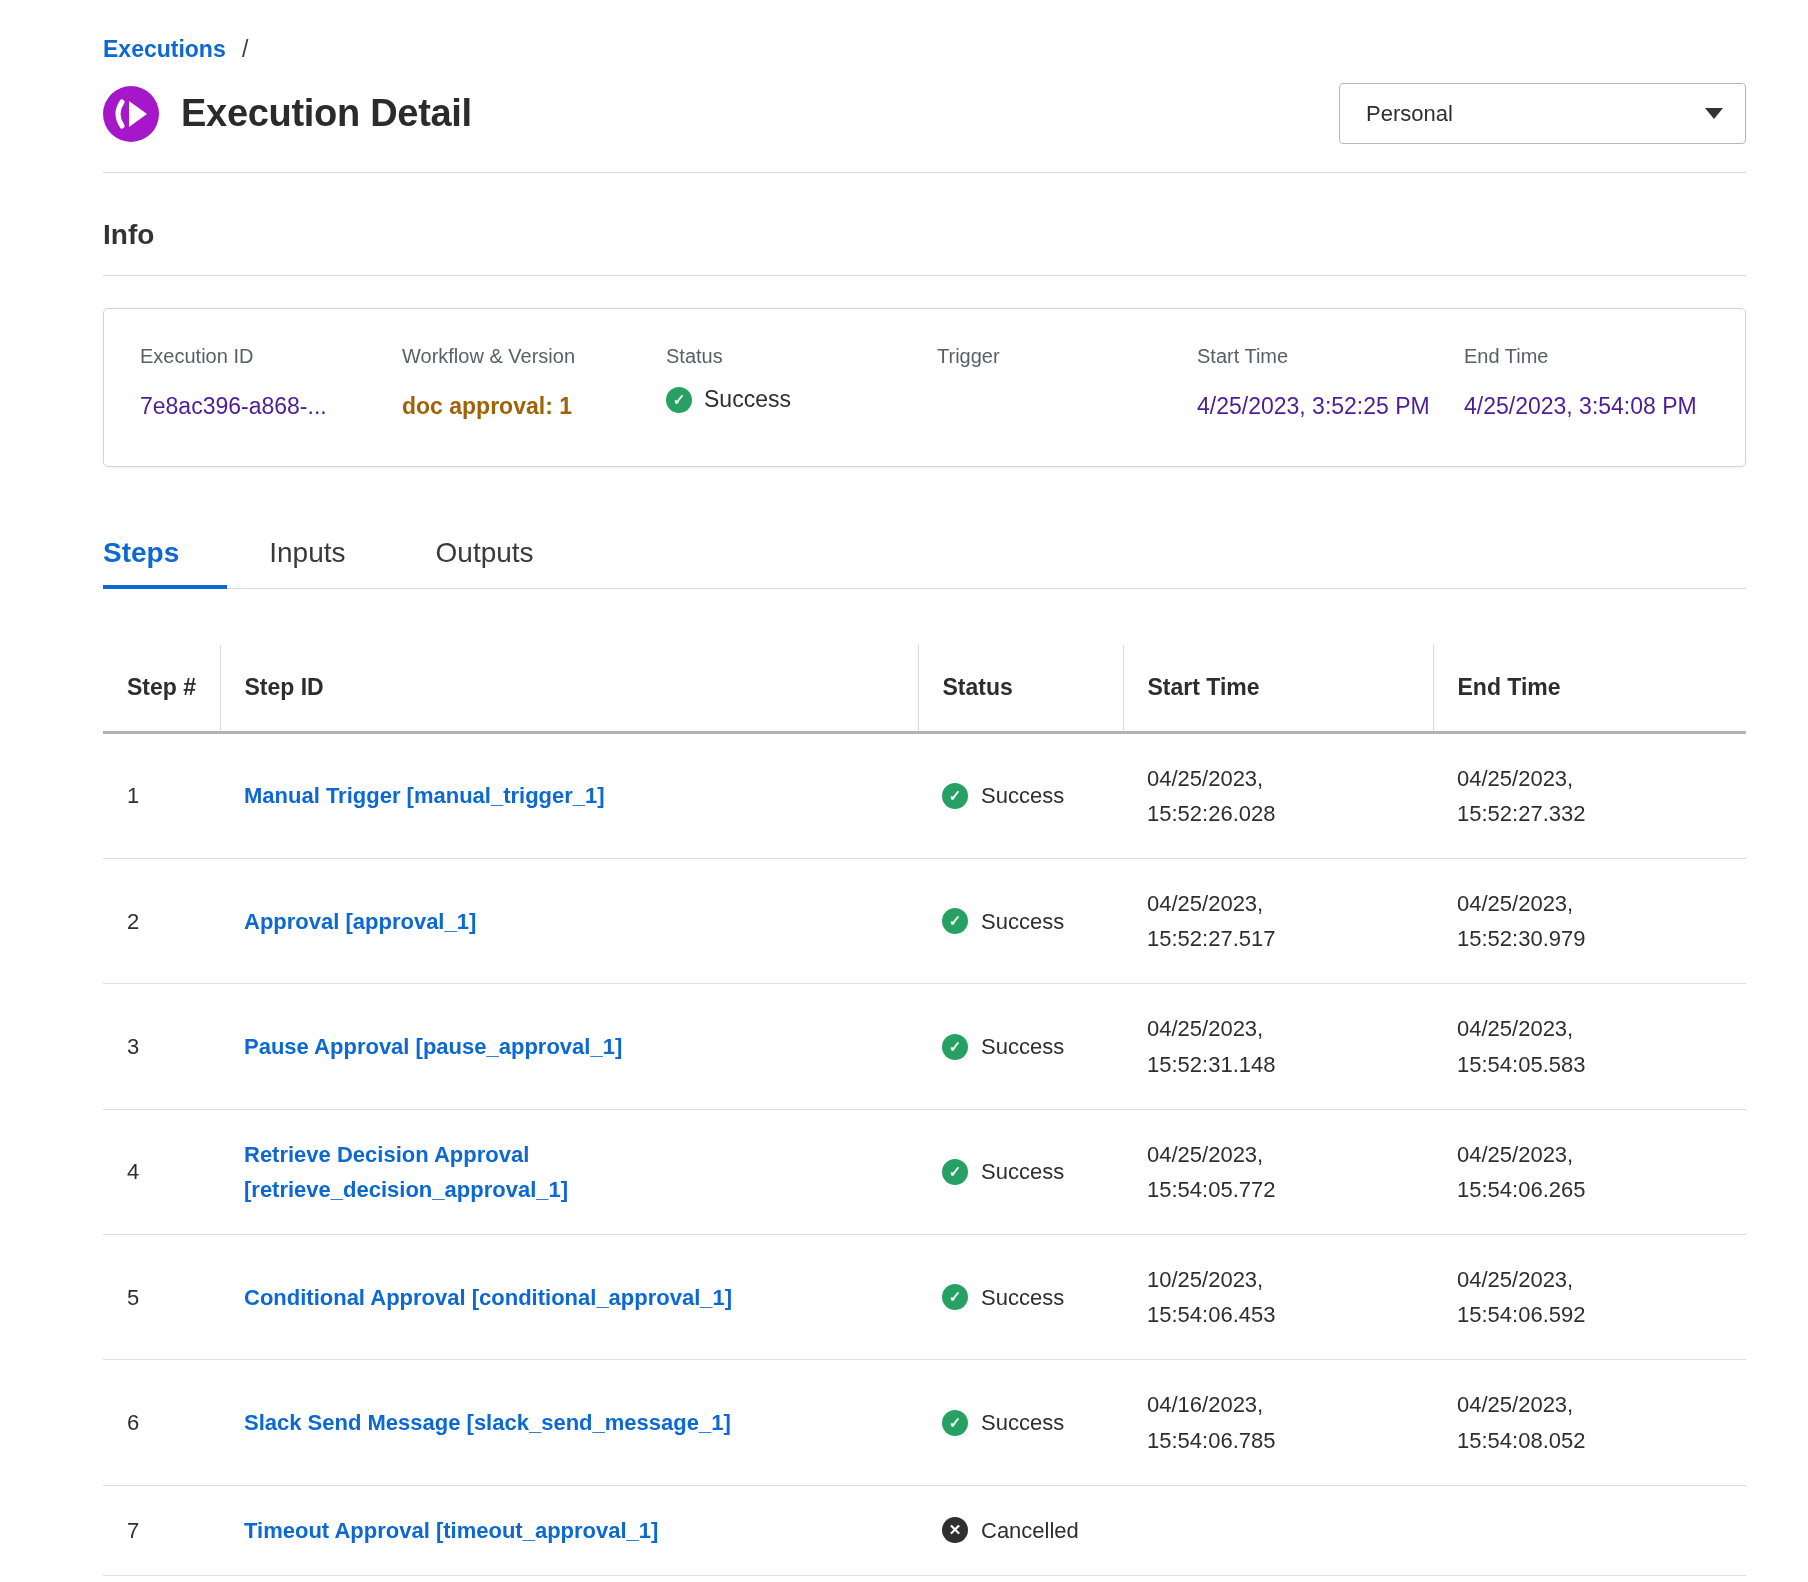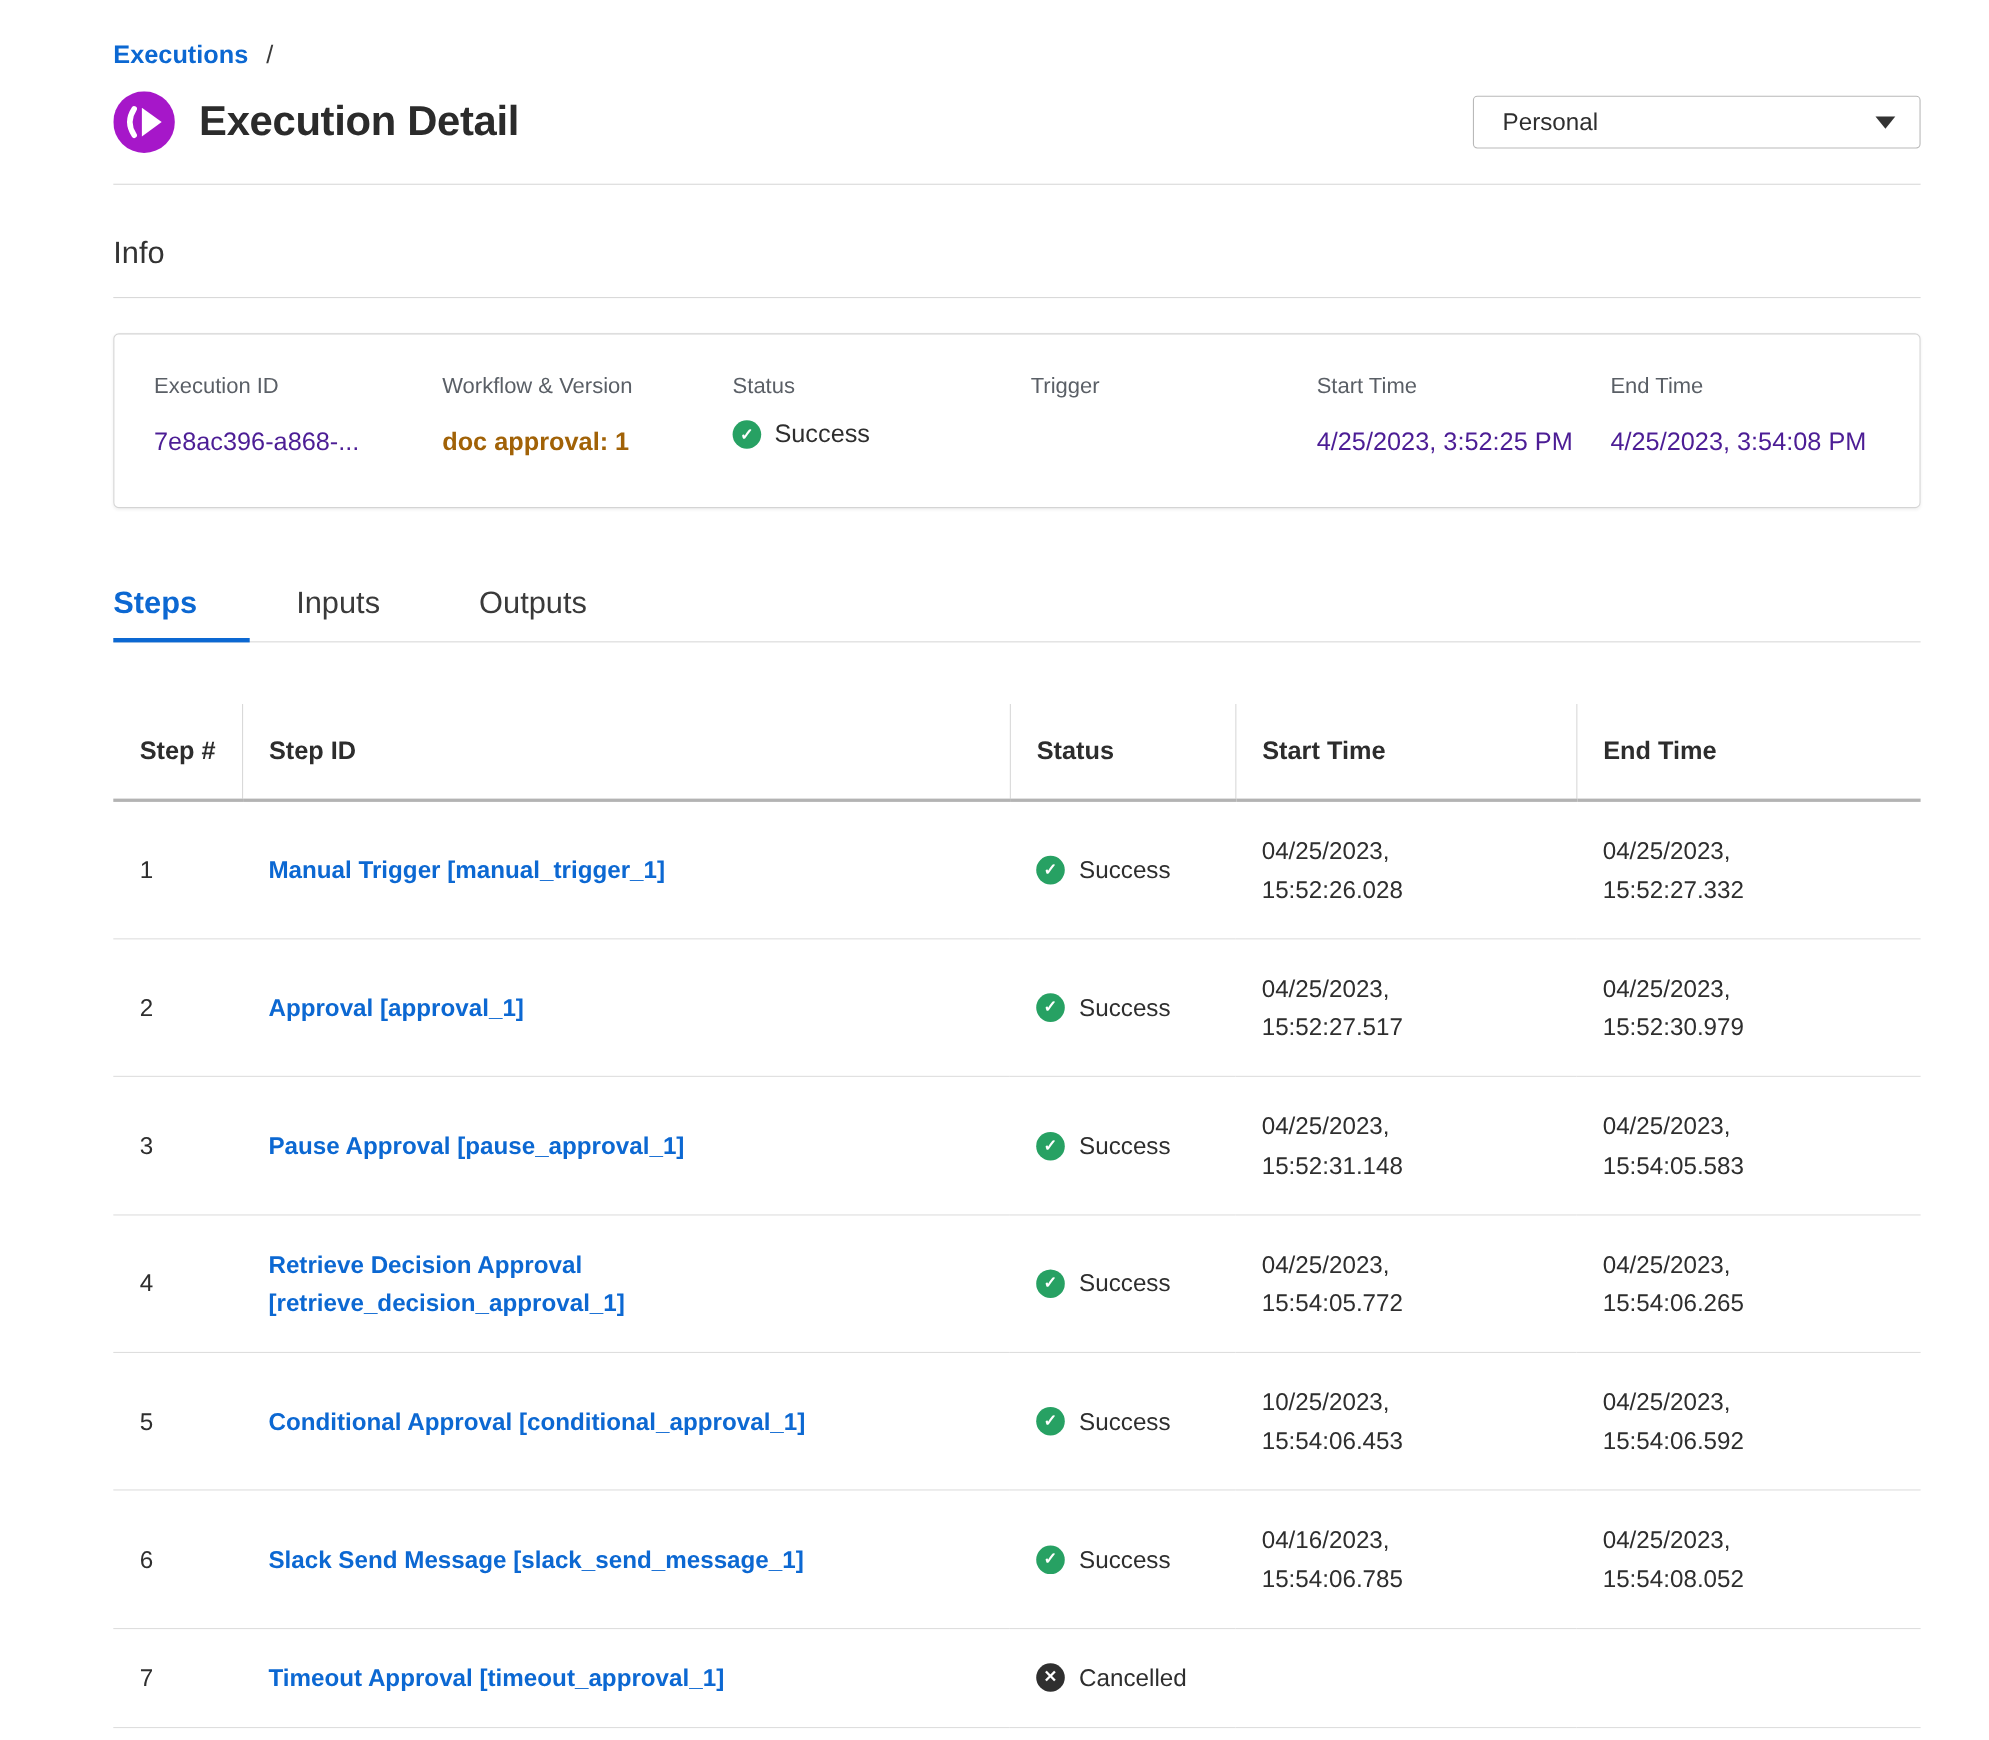--- a/index.html
+++ b/index.html
@@ -22,39 +22,39 @@
   .breadcrumb a { color: #0c68d2; text-decoration: none; font-weight: 600; cursor: pointer; }
   .breadcrumb .sep { color: #3a3a3a; margin-left: 10px; font-weight: 400; }
 
   
   .title-row { display: flex; align-items: center; margin-bottom: 28px; }
   .brand-icon { width: 56px; height: 56px; flex: 0 0 auto; margin-right: 22px; }
   .page-title { font-size: 38px; font-weight: 700; color: #2b2b2b; letter-spacing: -0.3px; }
   .page-subtitle { font-size: 38px; font-weight: 400; color: #4a4a4a; margin-left: 14px; }
   .spacer { flex: 1; }
   .workspace-select {
-    width: 407px; height: 48px;
+    width: 407px; height: 61px;
     border: 1px solid #b9b9b9; border-radius: 4px;
     display: flex; align-items: center;
     padding: 0 22px 0 26px;
     font-size: 22px; color: #2e2e2e;
     cursor: pointer; background: #fff;
   }
   .workspace-select .chev {
     margin-left: auto;
     width: 0; height: 0;
     border-left: 9px solid transparent;
     border-right: 9px solid transparent;
     border-top: 11px solid #333;
   }
 
   .divider { border: none; border-top: 1px solid #d9d9d9; height: 0; }
 
   
-  .section-heading { font-size: 28px; font-weight: 400; color: #333; margin: 46px 0 24px 0; }
+  .section-heading { font-size: 28px; font-weight: 700; color: #333; margin: 46px 0 24px 0; }
   .info-card {
     margin-top: 32px;
     border: 1px solid #d4d4d4; border-radius: 5px;
     box-shadow: 0 1px 3px rgba(0,0,0,0.06);
     padding: 36px 16px 40px 36px;
     display: grid;
     grid-template-columns: 262px 264px 271px 260px 267px 1fr;
   }
   .info-field { padding-right: 26px; }
   .info-label { font-size: 20px; color: #5a5f66; margin-bottom: 18px; }

